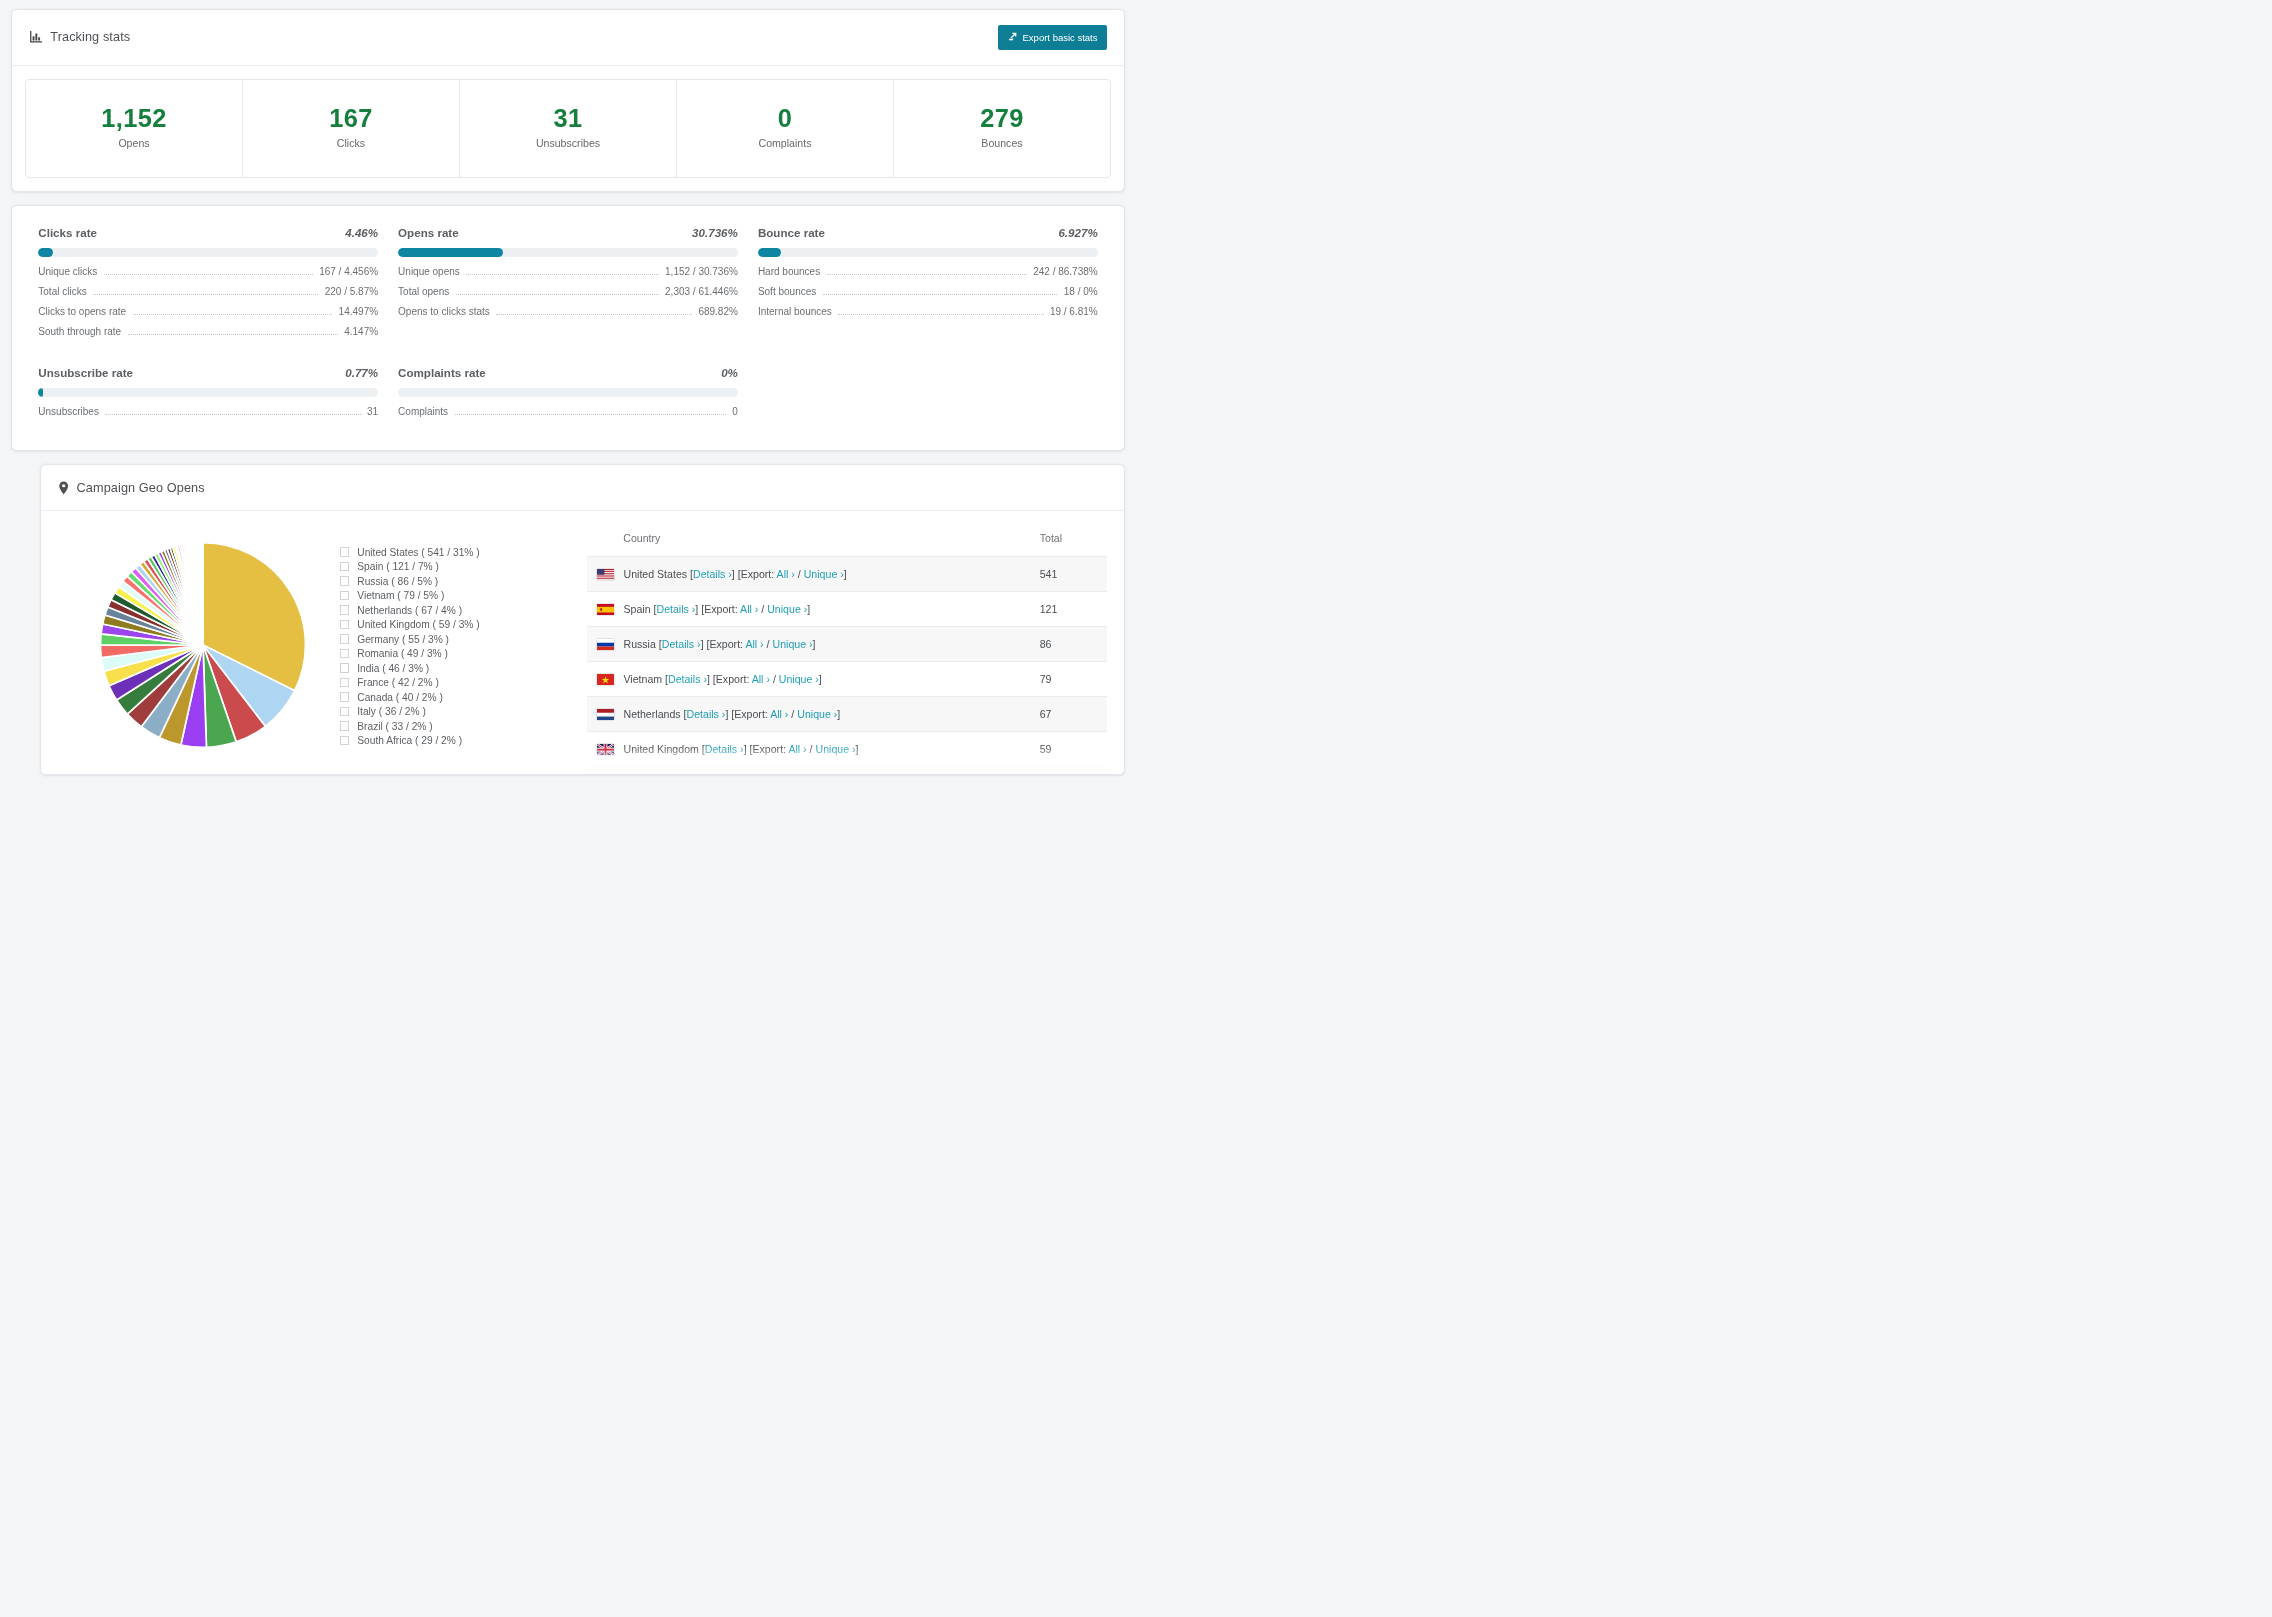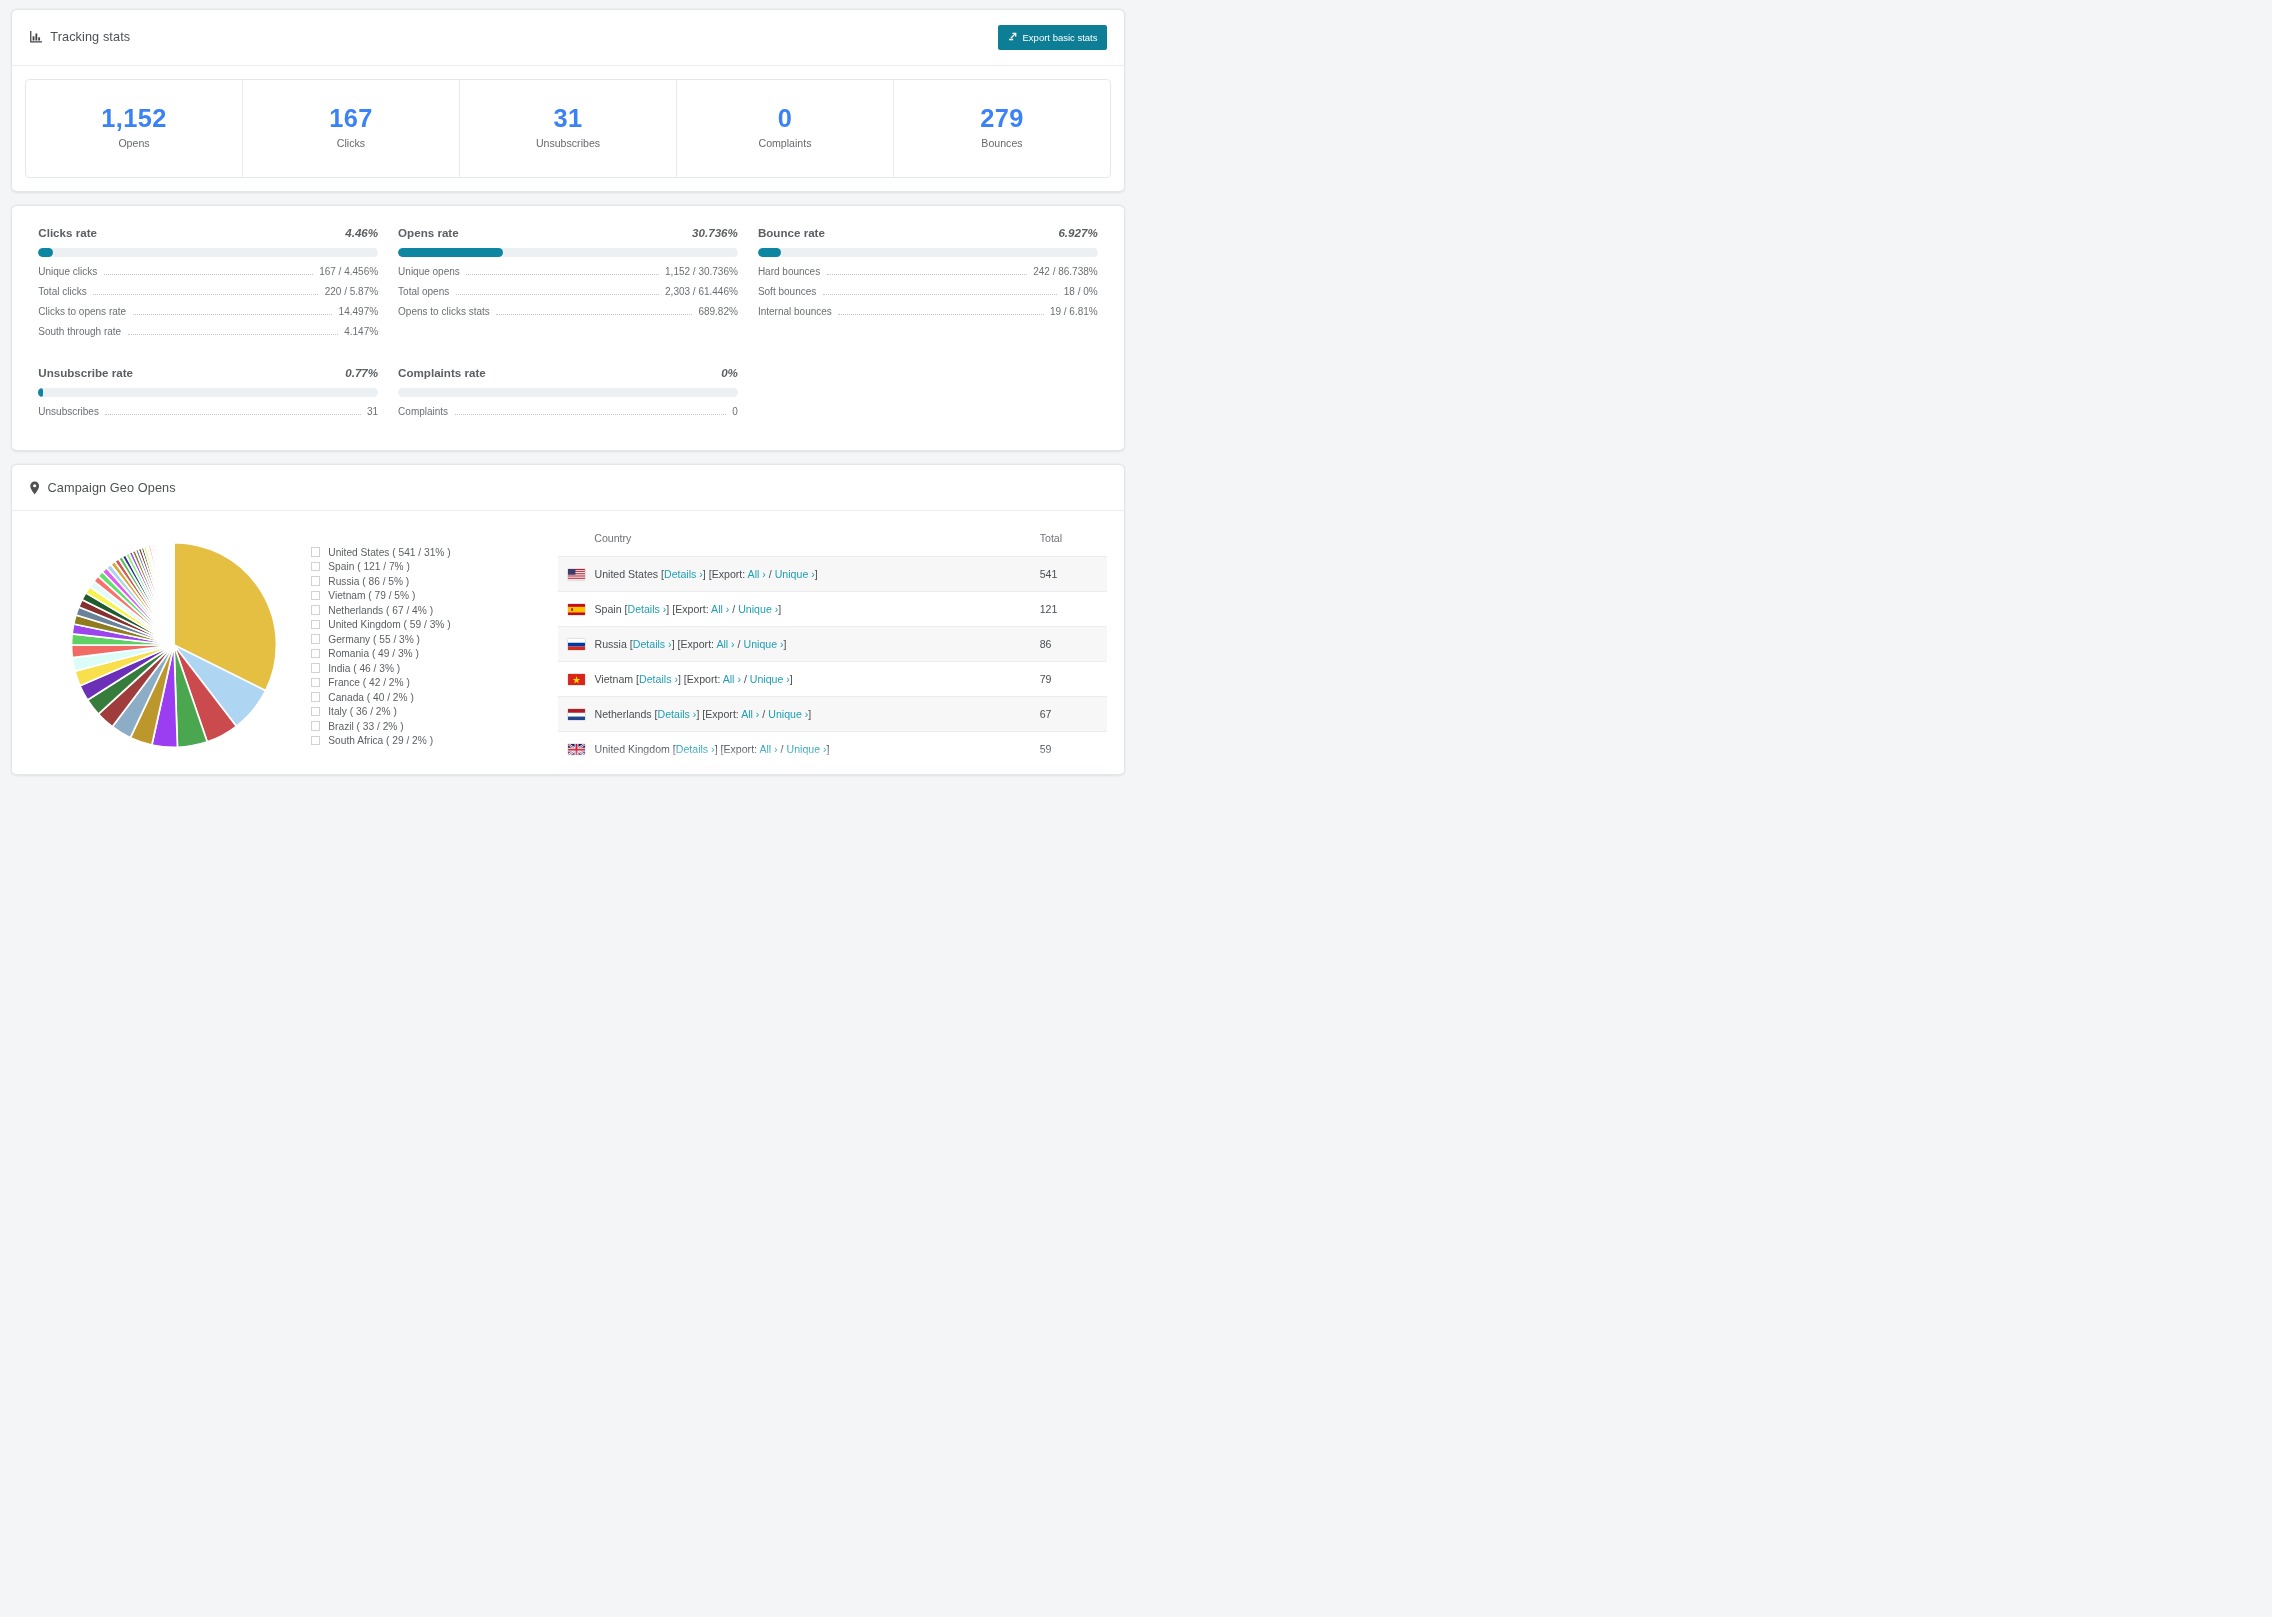--- a/index.html
+++ b/index.html
@@ -16,38 +16,38 @@
   .card-title svg { display:block; }
   .head-spacer { flex:1; }
   .btn-teal { display:inline-flex; align-items:center; gap:5px; background:#0e7e96; color:#fff;
               font-size:9.5px; padding:6.4px 9.2px; border:none; border-radius:2.1px; cursor:pointer; font-family:inherit;}
   .divider { height:0.7px; background:#ededf0; }
 
   
   .stats-strip { display:flex; margin:12.7px; border:0.7px solid #e5e8eb; border-radius:4.2px; }
   .stat-cell { flex:1; text-align:center; padding:24px 5.6px 28px; border-right:0.7px solid #e8ebee; }
   .stat-cell:last-child { border-right:none; }
-  .stat-value { font-size:25.4px; font-weight:800; color:#3b82f6; letter-spacing:0.4px; }
+  .stat-value { font-size:25.4px; font-weight:800; color:#15803d; letter-spacing:0.4px; }
   .stat-label { font-size:10.6px; color:#66696d; margin-top:4.2px; }
 
   
   .rates-card { padding:20px 26px 24px; }
   .rates-grid { display:grid; grid-template-columns:1fr 1fr 1fr; column-gap:40px; row-gap:24px;gap:20px; }
   .rate-head { display:flex; align-items:baseline; }
   .rate-title { font-size:11.6px; font-weight:700; color:#5b5f63; }
   .rate-value { margin-left:auto; font-size:11.6px; font-weight:700; color:#5b5f63;font-style:italic; }
   .bar { height:9.2px; background:#edf0f2; border-radius:5px; margin-top:9.2px; overflow:hidden; }
   .fill { height:100%; background:#0f86a1; border-radius:5px; }
   .rate-rows { margin-top:8.5px; }
   .stat-line { display:flex; align-items:baseline; height:20px; font-size:10px; color:#6b6f73;text-align:right; }
   .sl-dots { flex:1; border-bottom:0.7px dotted #c3c7ca; margin:0 6.4px 2.8px; }
   .sl-value { white-space:nowrap; }
 
   
-  .geo-card { height:311px; position:relative; margin-bottom:0; }
+  .geo-card { height:311px; position:relative; margin-bottom:0;margin-left:29px; }
   .geo-content { display:grid; grid-template-columns:282px 247px 1fr; padding:0 17px; }
   .pie-box { padding:28px 0 0 39px; }
   .legend { list-style:none; padding-top:34px; }
   .legend li { display:flex; align-items:center; gap:7.8px; height:14.5px; font-size:10.2px; color:#5b5f63; }
   .swatch { width:9.2px; height:9.2px; border:0.7px solid #cfd3d6; box-shadow:0 0 0 1.4px #fff inset; flex:0 0 9.2px; }
   .swatch-inner{ width:100%; height:100%; }
 
   .geo-table { padding-top:8.5px; }
   .g-head { display:flex; align-items:center; height:37px; font-size:10.6px; color:#6e7276; }
   .g-row { display:flex; align-items:center; height:35px; font-size:10.6px; color:#4a4e52; border-top:0.7px solid #ececee; }

